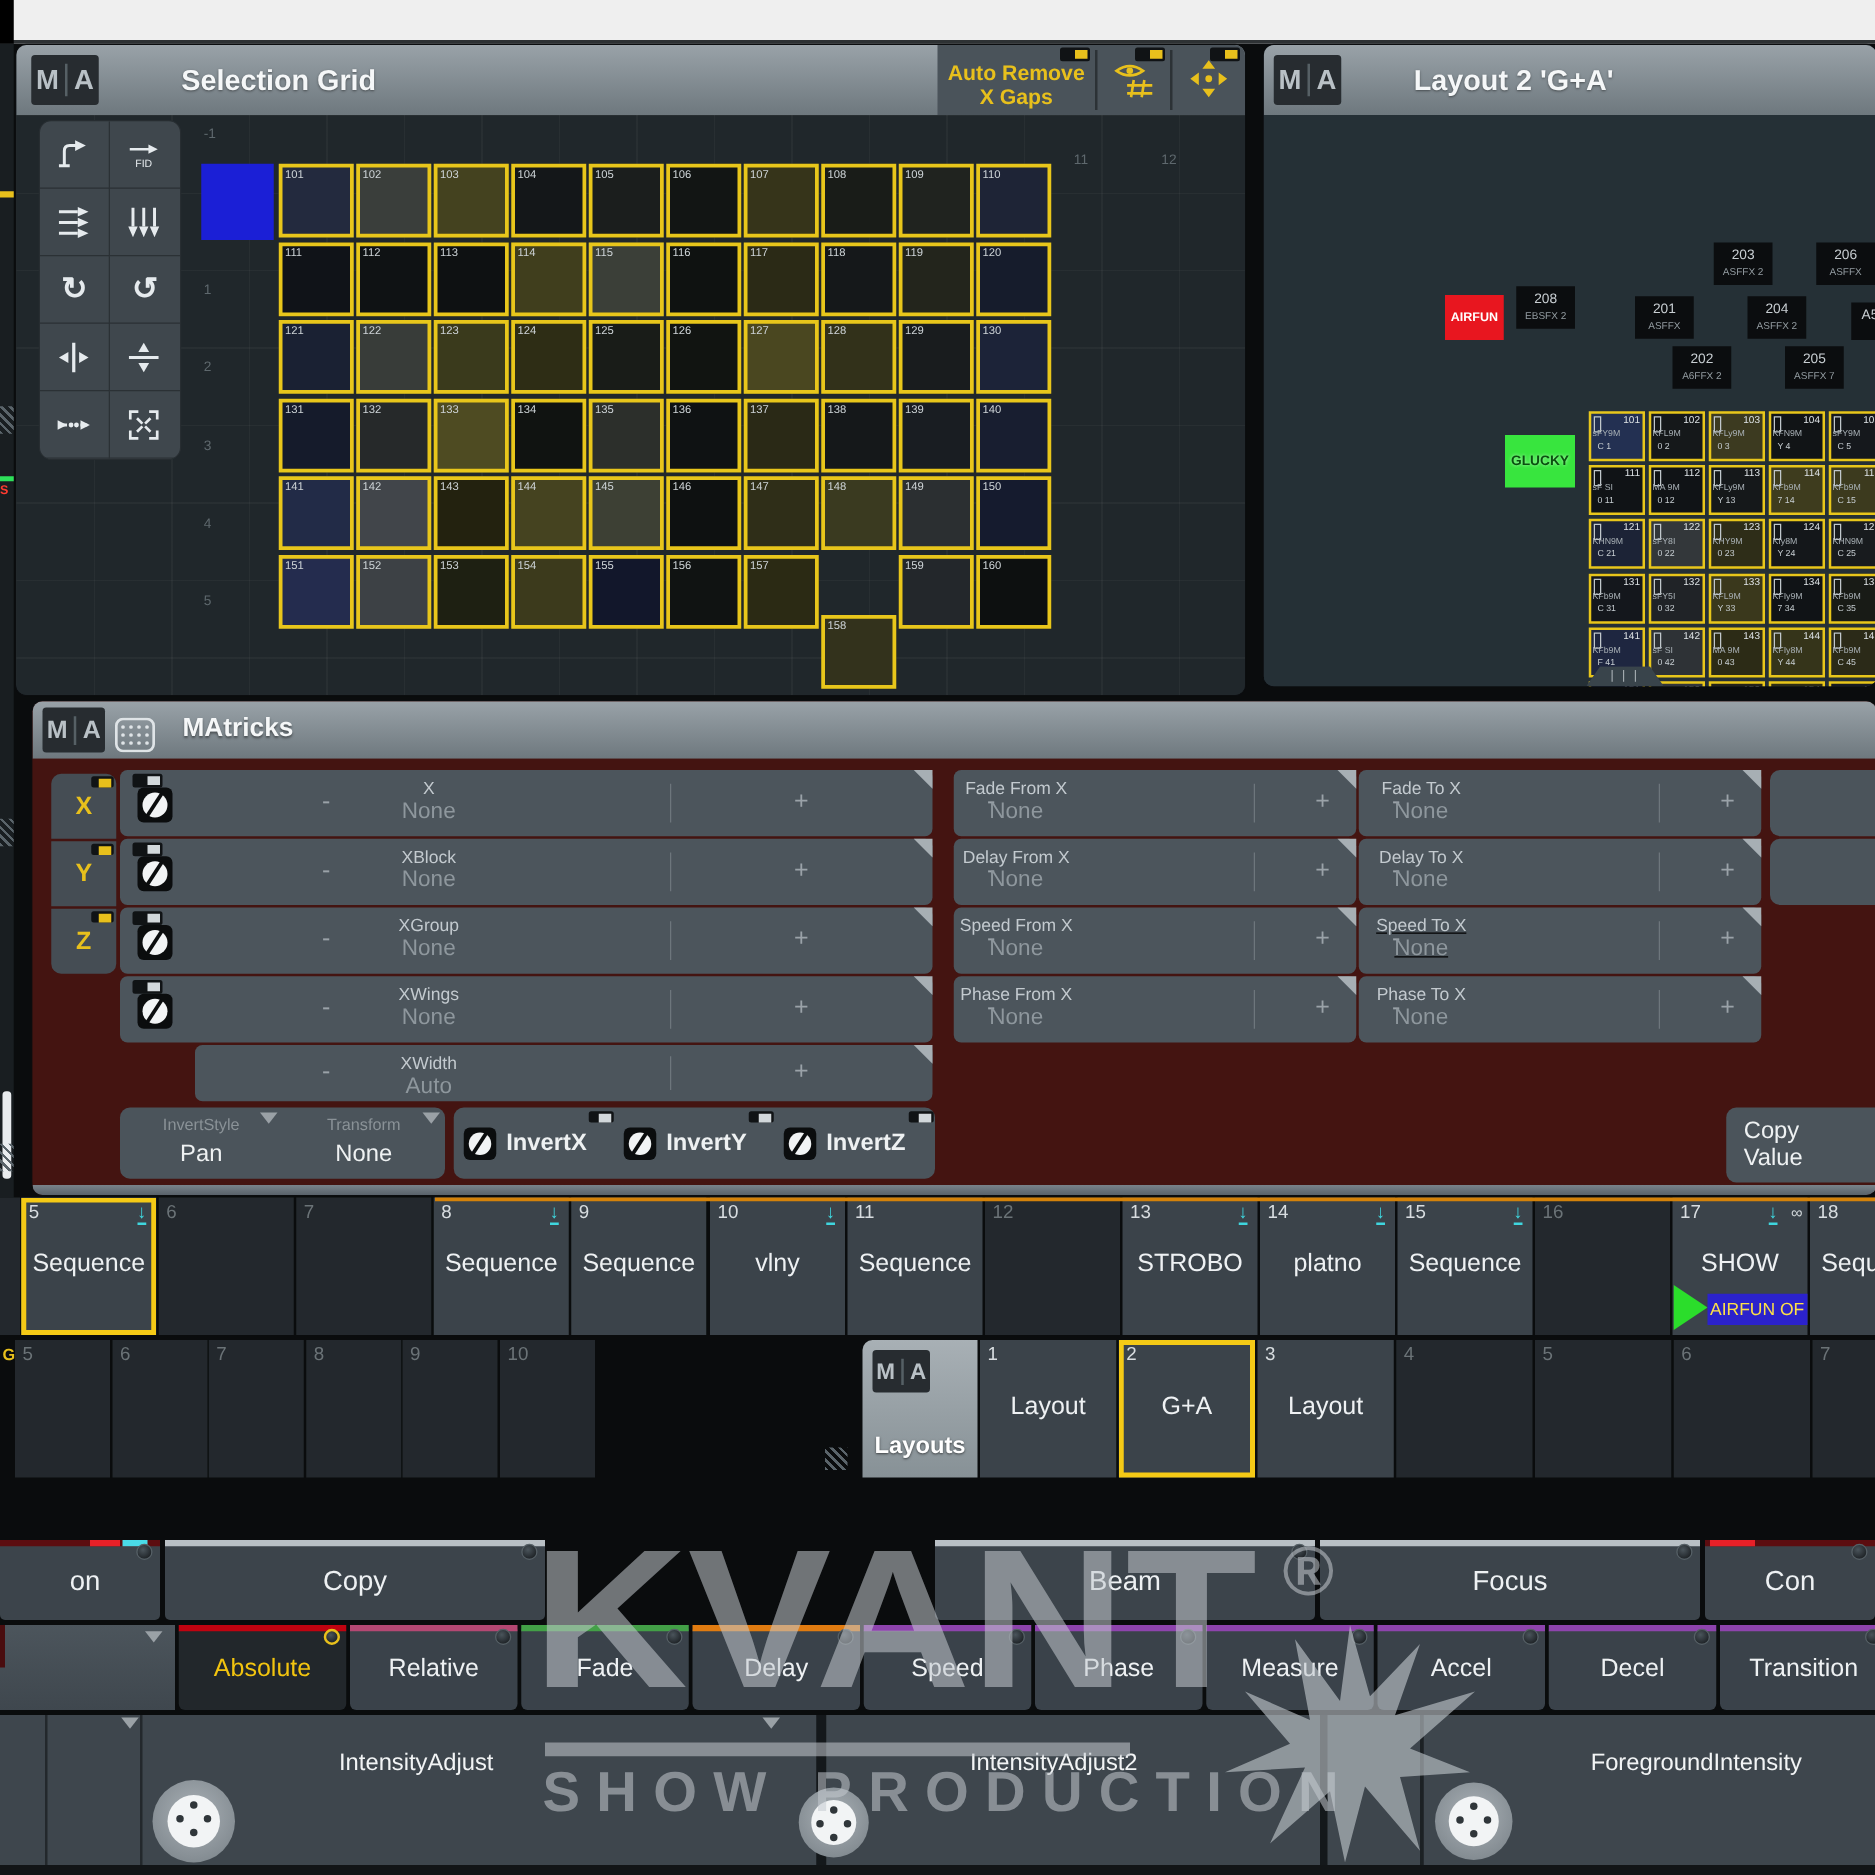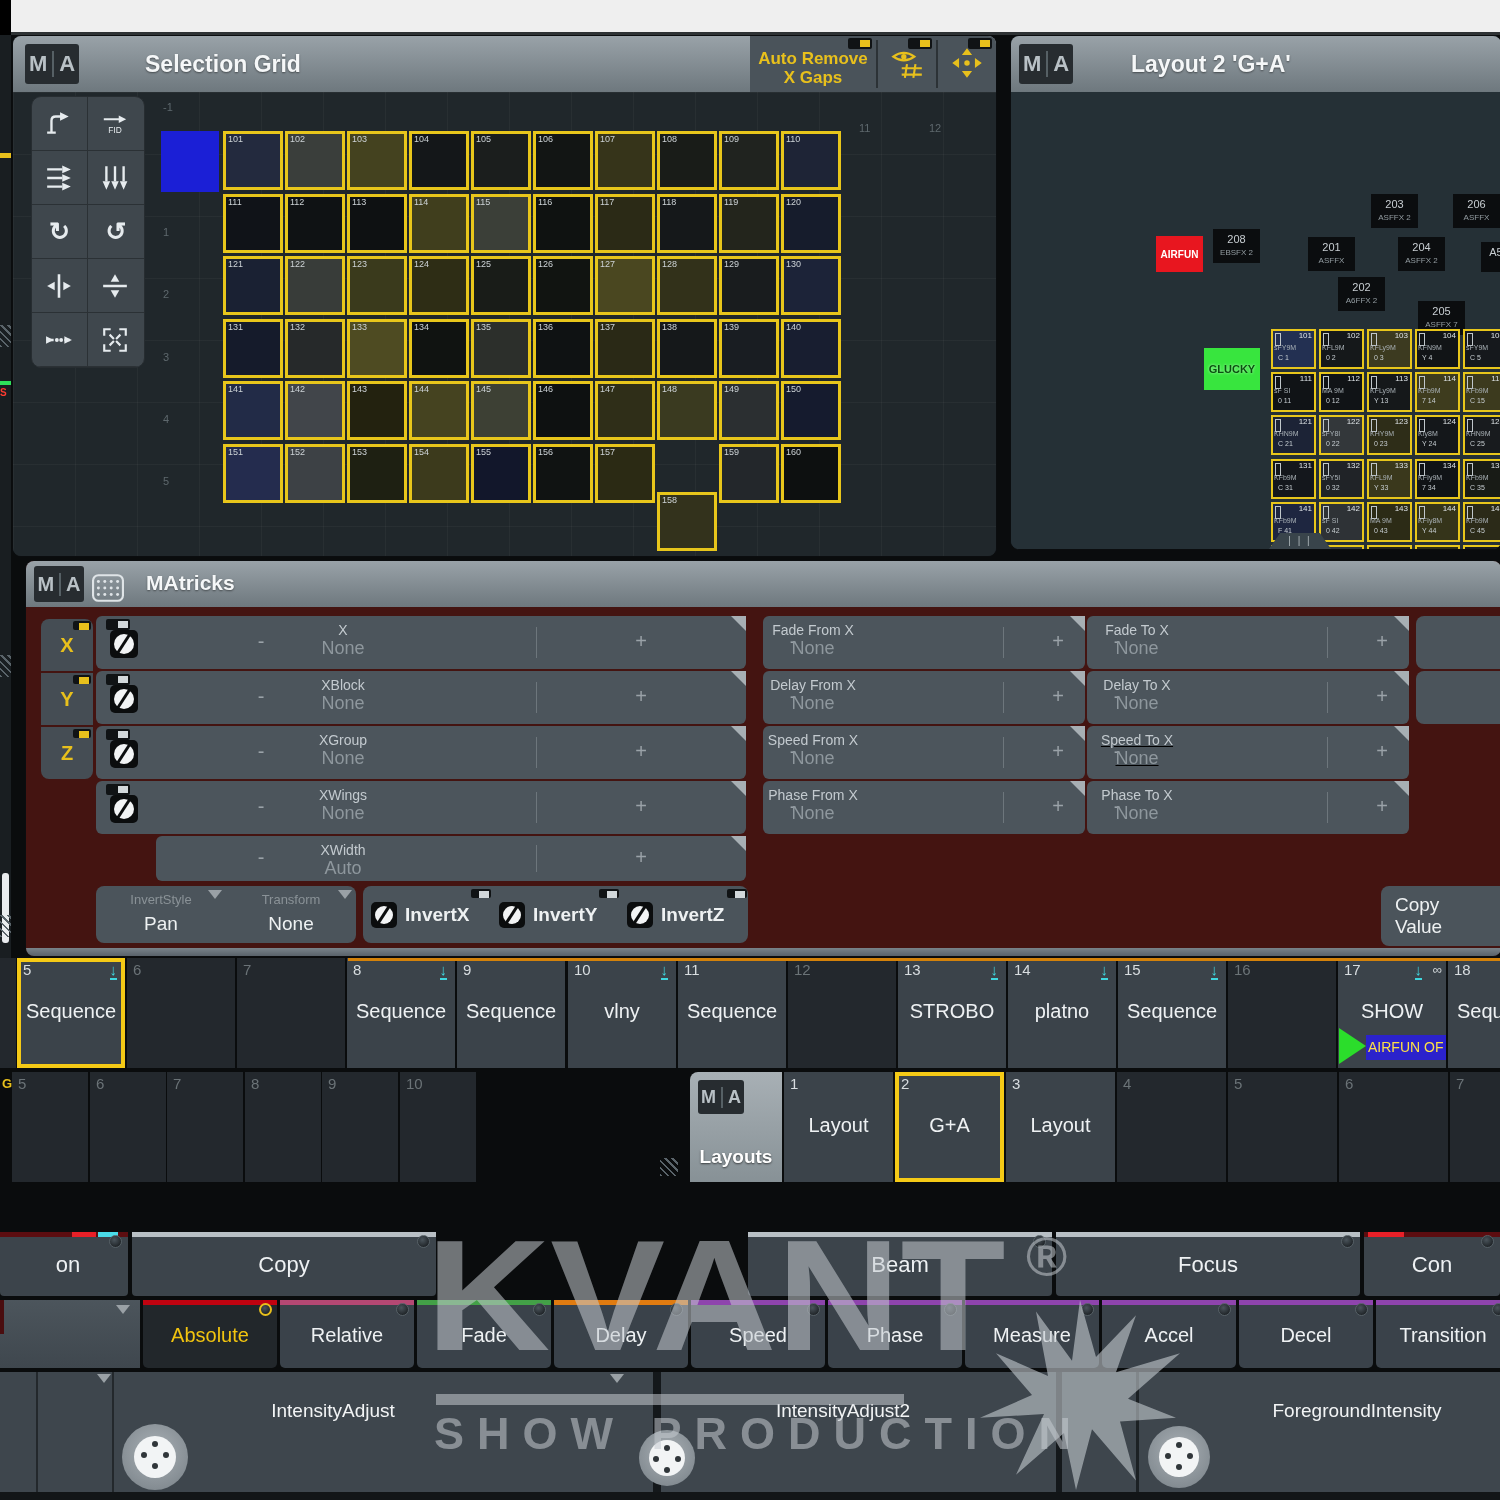--- a/index.html
+++ b/index.html
@@ -457,21 +457,21 @@
       <h1 class="title" style="left:120px;">Layout 2 'G+A'</h1>
     </header>
     <div class="ly-area">
       <div id="ly-boxes">
           <div class="fixbox" style="left: 360px; top: 102px;"><span>203</span><span class="fb2">ASFFX 2</span></div>
           <div class="fixbox" style="left: 442px; top: 102px;"><span>206</span><span class="fb2">ASFFX</span></div>
           <div class="fixbox" style="left: 202px; top: 137px;"><span>208</span><span class="fb2">EBSFX 2</span></div>
           <div class="fixbox" style="left: 297px; top: 145px;"><span>201</span><span class="fb2">ASFFX</span></div>
           <div class="fixbox" style="left: 387px; top: 145px;"><span>204</span><span class="fb2">ASFFX 2</span></div>
           <div class="fixbox" style="left: 327px; top: 185px;"><span>202</span><span class="fb2">A6FFX 2</span></div>
-          <div class="fixbox" style="left: 407px; top: 185px; margin-top: 24px;"><span>205</span><span class="fb2">ASFFX 7</span></div>
+          <div class="fixbox" style="left: 417px; top: 185px;"><span>205</span><span class="fb2">ASFFX 7</span></div>
         </div>
       <div class="redbox" style="left:145px;top:144px;width:47px;height:36px;">AIRFUN</div>
       <div class="greenbox" style="left:193px;top:256px;width:56px;height:42px;">GLUCKY</div>
       <div class="fixbox" style="left:470px;top:150px;width:30px;height:30px;">A5</div>
       <div id="ly-tiles">
           <div class="lytile" style="left: 260px; top: 237px; background: rgb(35, 48, 82);">
             <div class="tbar"></div>
             <div class="tnum">101</div>
             <div class="t2">sFY9M</div>
             <div class="t3">C 1</div>

